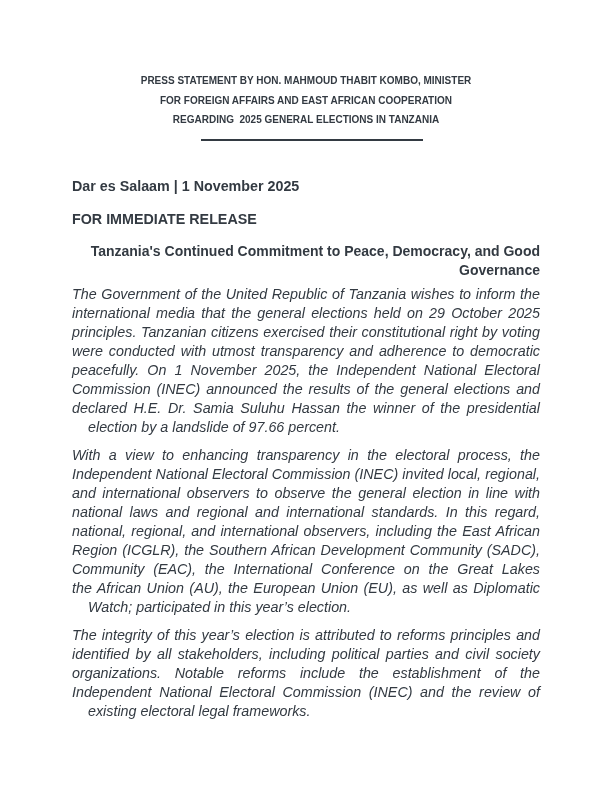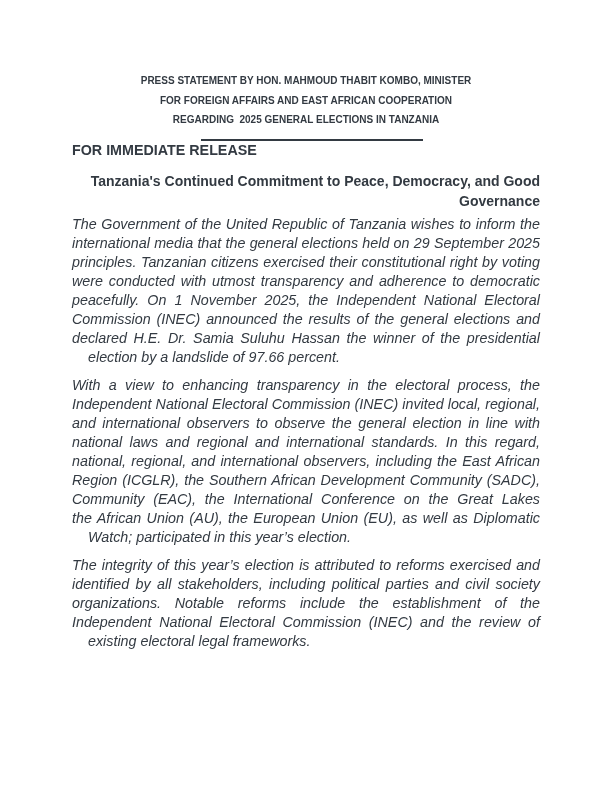--- a/index.html
+++ b/index.html
@@ -30,21 +30,21 @@
     left: 6px;
     height: 0;
   }
   .dateline {
     margin-top: 36px;
     font-weight: bold;
     font-size: 14.3px;
     line-height: 19.5px;
   }
   .release-line {
-    margin-top: 0;
+    margin-top: 14px;
     font-weight: bold;
     font-size: 14.3px;
     line-height: 19.5px;
   }
   .subject-block {
     margin-top: 12px;
     font-weight: bold;
     font-size: 14px;
     line-height: 19.5px;
     text-align: right;
@@ -71,31 +71,32 @@
 <div class="page">
 
   <div class="title-block">
       <div class="line">PRESS STATEMENT BY HON. MAHMOUD THABIT KOMBO, MINISTER</div>
       <div class="line">FOR FOREIGN AFFAIRS AND EAST AFRICAN COOPERATION</div>
       <div class="line last">REGARDING  2025 GENERAL ELECTIONS IN TANZANIA</div>
     </div>
 
   <div class="title-underline"></div>
 
+  <div class="dateline">Dar es Salaam | 1 November 2025</div>
 
   <div class="release-line">FOR IMMEDIATE RELEASE</div>
 
   <div class="subject-block">
       <div class="line">Tanzania's Continued Commitment to Peace, Democracy, and Good</div>
       <div class="line last">Governance</div>
     </div>
 
   <div class="para first">
       <div class="line">The Government of the United Republic of Tanzania wishes to inform the</div>
-      <div class="line">international media that the general elections held on 29 September 2025</div>
+      <div class="line">international media that the general elections held on 29 October 2025</div>
       <div class="line">principles. Tanzanian citizens exercised their constitutional right by voting</div>
       <div class="line">were conducted with utmost transparency and adherence to democratic</div>
       <div class="line">peacefully. On 1 November 2025, the Independent National Electoral</div>
       <div class="line">Commission (INEC) announced the results of the general elections and</div>
       <div class="line">declared H.E. Dr. Samia Suluhu Hassan the winner of the presidential</div>
       <div class="line last">election by a landslide of 97.66 percent.</div>
     </div>
 
   <div class="para">
       <div class="line">With a view to enhancing transparency in the electoral process, the</div>
@@ -103,20 +104,20 @@
       <div class="line">and international observers to observe the general election in line with</div>
       <div class="line">national laws and regional and international standards. In this regard,</div>
       <div class="line">national, regional, and international observers, including the East African</div>
       <div class="line">Region (ICGLR), the Southern African Development Community (SADC),</div>
       <div class="line">Community (EAC), the International Conference on the Great Lakes</div>
       <div class="line">the African Union (AU), the European Union (EU), as well as Diplomatic</div>
       <div class="line last">Watch; participated in this year’s election.</div>
     </div>
 
   <div class="para">
-      <div class="line">The integrity of this year’s election is attributed to reforms exercised and</div>
+      <div class="line">The integrity of this year’s election is attributed to reforms principles and</div>
       <div class="line">identified by all stakeholders, including political parties and civil society</div>
       <div class="line">organizations. Notable reforms include the establishment of the</div>
       <div class="line">Independent National Electoral Commission (INEC) and the review of</div>
       <div class="line last">existing electoral legal frameworks.</div>
     </div>
 
 </div>
 
 </body></html>

